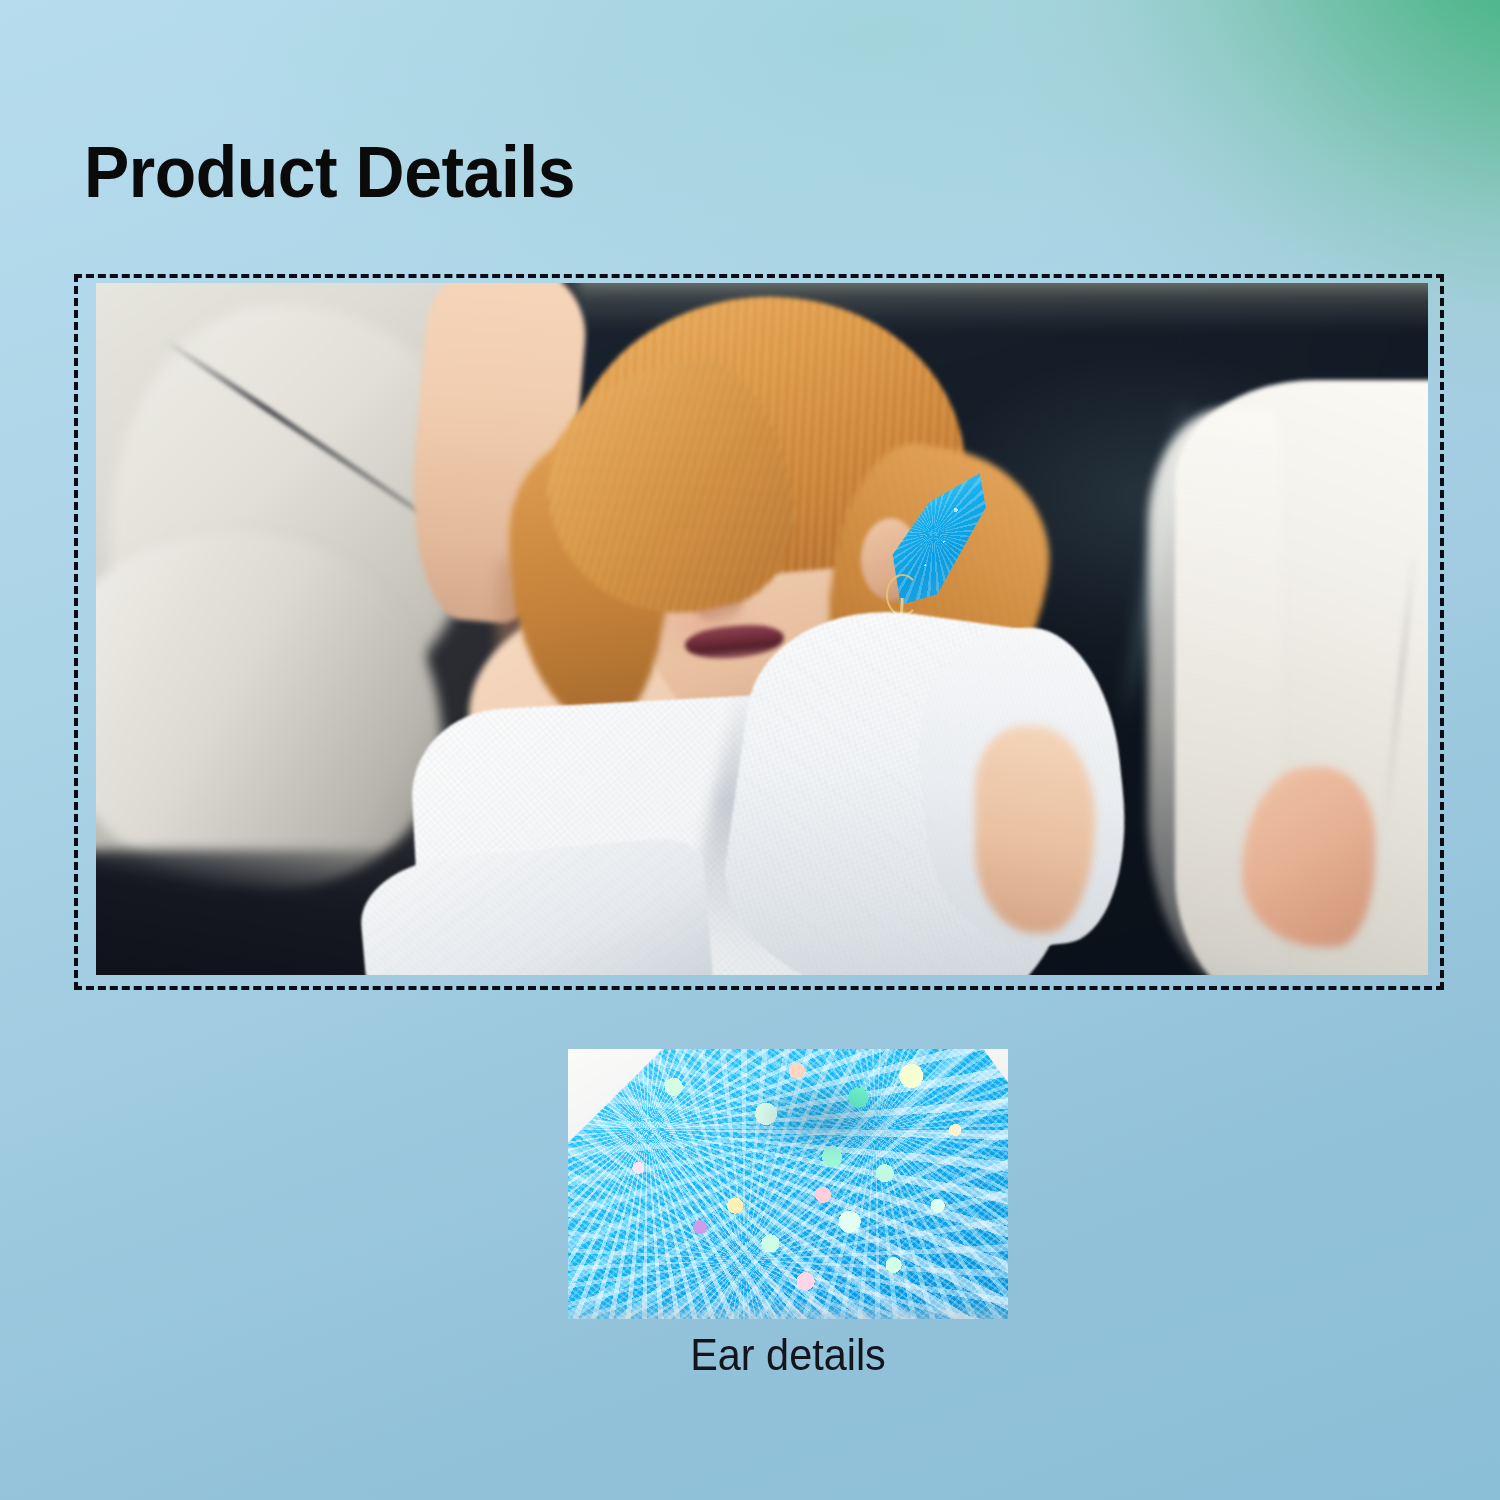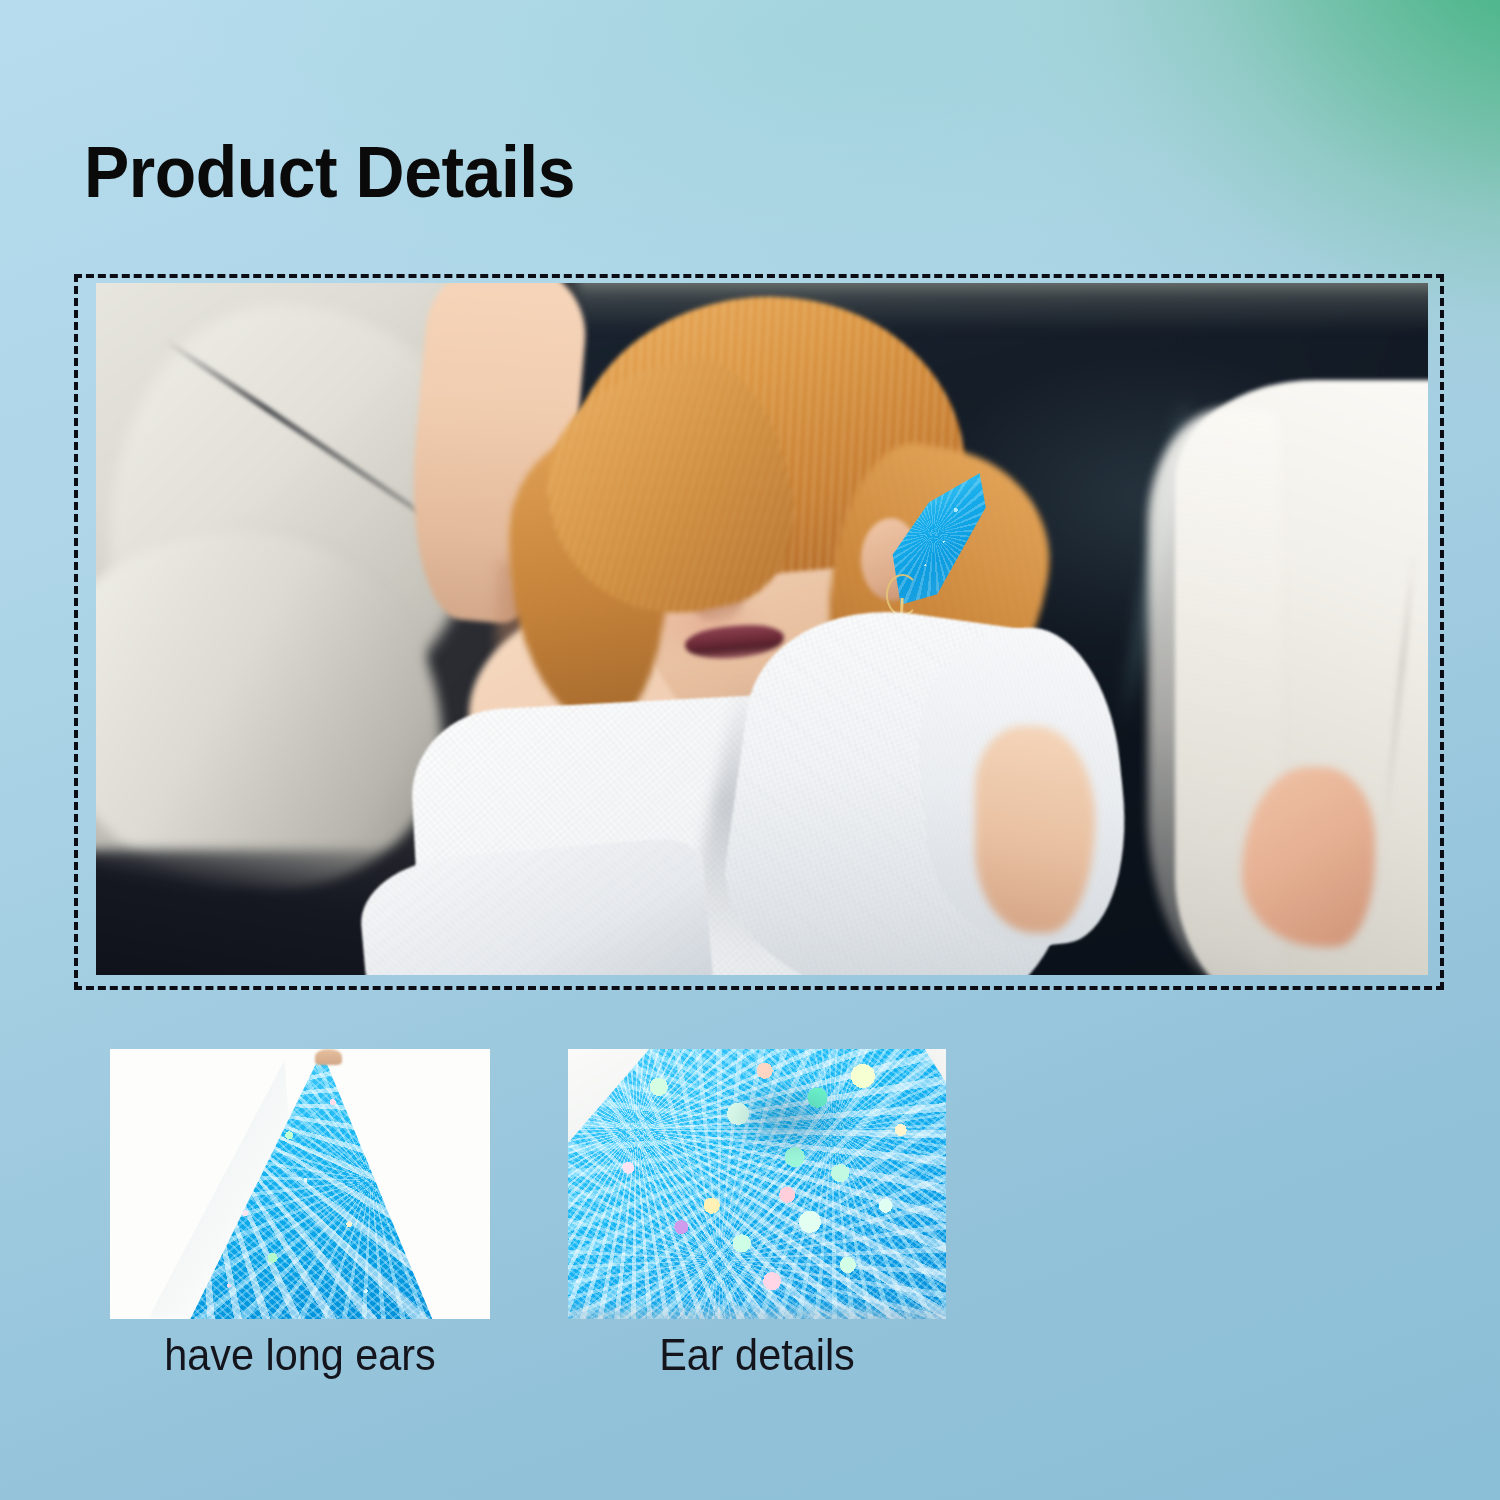--- a/index.html
+++ b/index.html
@@ -403,21 +403,21 @@
     width: 100%;
     text-align: center;
     font-family: "Liberation Sans Narrow", "Liberation Sans", sans-serif;
     font-size: 45px;
     line-height: 1.05;
     color: #14141c;
     transform: scaleX(0.92);
     white-space: nowrap;
   }
   .t1 { left: 110px;  width: 380px; }
-  .t2 { left: 568px;  width: 378px; }
+  .t2 { left: 568px;  width: 440px; }
   .t3 { left: 1025px; width: 380px; }
 
   
   .g-layer { position: absolute; }
   .tri-ear {
     left: 14%; top: 1%; width: 72%; height: 103%;
     clip-path: polygon(58% 0%, 100% 100%, 8% 100%);
     background:
       radial-gradient(circle 5px at 46% 30%, #caffd8 0 4px, rgba(0,0,0,0) 4px),
       radial-gradient(circle 6px at 40% 74%, #bbf5cf 0 5px, rgba(0,0,0,0) 5px),
@@ -620,28 +620,20 @@
     <div class="h-layer h-top-main"></div>
     <div class="h-layer h-top-shadow"></div>
     <div class="h-layer h-top-ruffle"></div>
     <div class="h-layer h-top-ruffle2"></div>
     <div class="h-layer h-top-lowleft"></div>
     <div class="h-layer h-skin-right"></div>
   </div>
 
   <div class="thumbs">
 
-    <div class="thumb t1">
-      <div class="thumb-img">
-        <div class="g-layer tri-shadow"></div>
-        <div class="g-layer tri-ear"></div>
-        <div class="g-layer tri-tip"></div>
-      </div>
-      <div class="thumb-cap">have long ears</div>
-    </div>
 
     <div class="thumb t2">
       <div class="thumb-img">
         <div class="g-layer glit-field"></div>
         <div class="g-layer glit-shade"></div>
         <div class="g-layer glit-corner"></div>
         <div class="g-layer glit-corner2"></div>
         <div class="g-layer glit-edge-bot"></div>
       </div>
       <div class="thumb-cap">Ear details</div>

